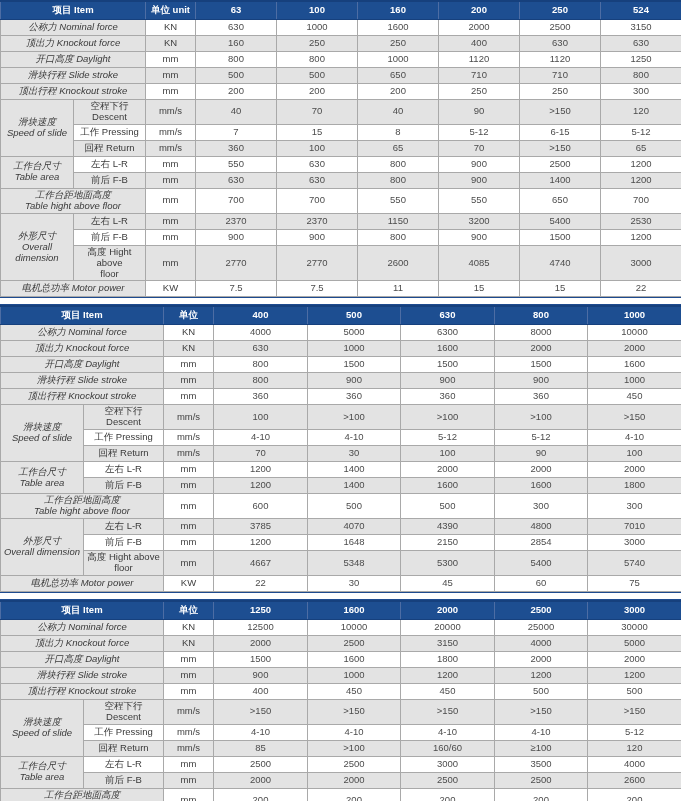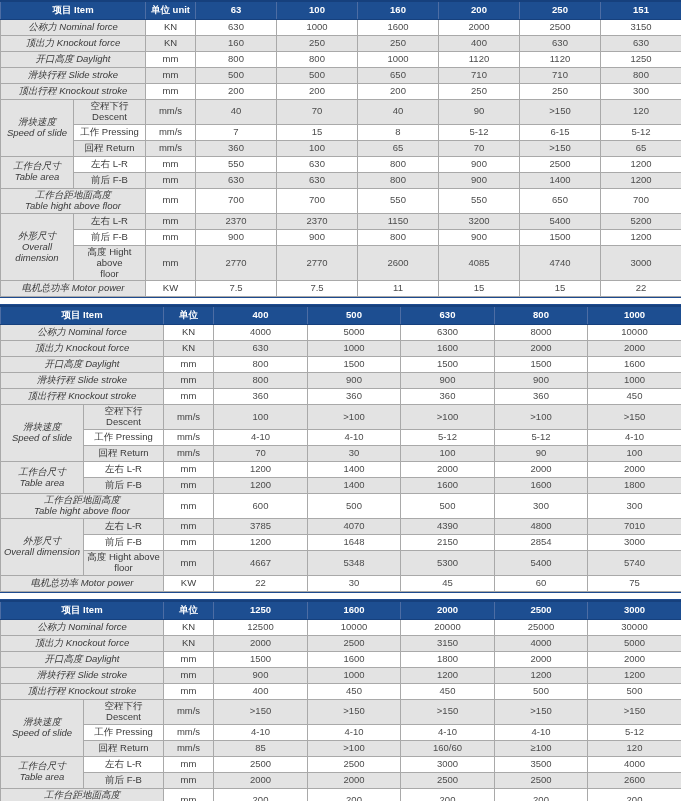--- a/index.html
+++ b/index.html
@@ -59,21 +59,21 @@
       </colgroup>
       <thead>
         <tr>
           <th colspan="2">项目 Item</th>
           <th>单位 unit</th>
           <th>63</th>
           <th>100</th>
           <th>160</th>
           <th>200</th>
           <th>250</th>
-          <th>151</th>
+          <th>524</th>
         </tr>
       </thead>
       <tbody>
         <tr>
           <td colspan="2" class="label-cell">公称力 Nominal force</td>
           <td class="unit-cell">KN</td>
           <td class="value-cell">630</td>
           <td class="value-cell">1000</td>
           <td class="value-cell">1600</td>
           <td class="value-cell">2000</td>
@@ -188,21 +188,21 @@
         <tr class="alt">
           <td rowspan="3" class="group-cell">外形尺寸
 Overall dimension</td>
           <td class="sub-label">左右 L-R</td>
           <td class="unit-cell">mm</td>
           <td class="value-cell">2370</td>
           <td class="value-cell">2370</td>
           <td class="value-cell">1150</td>
           <td class="value-cell">3200</td>
           <td class="value-cell">5400</td>
-          <td class="value-cell">5200</td>
+          <td class="value-cell">2530</td>
         </tr>
         <tr>
           <td class="sub-label">前后 F-B</td>
           <td class="unit-cell">mm</td>
           <td class="value-cell">900</td>
           <td class="value-cell">900</td>
           <td class="value-cell">800</td>
           <td class="value-cell">900</td>
           <td class="value-cell">1500</td>
           <td class="value-cell">1200</td>

